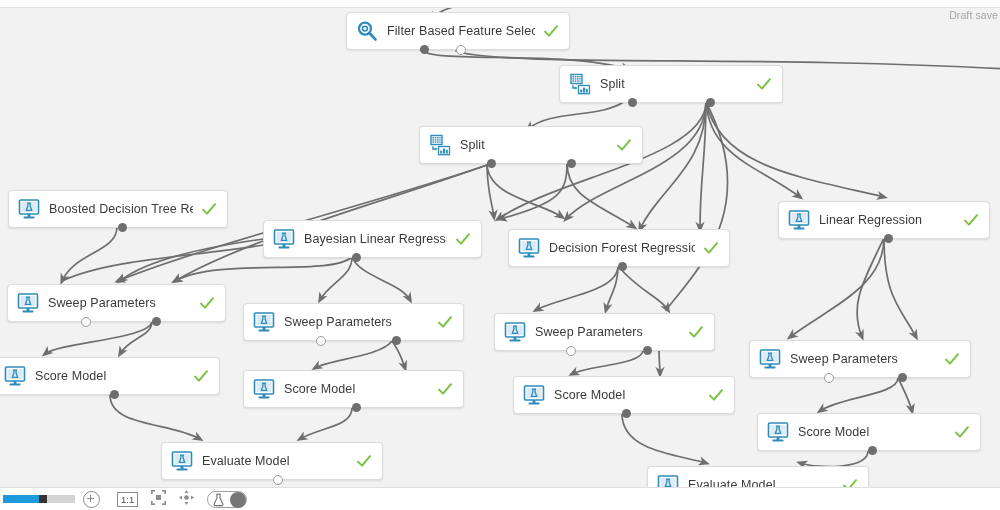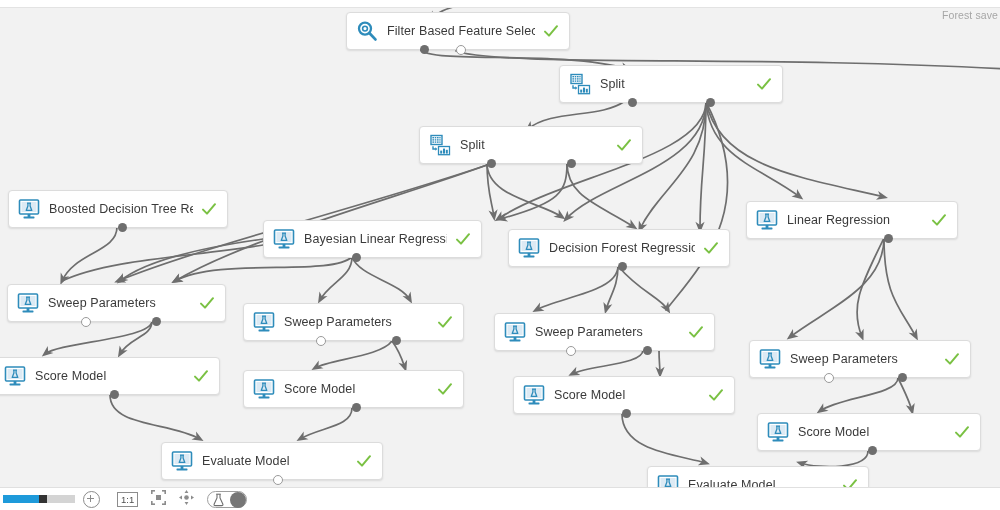--- a/index.html
+++ b/index.html
@@ -182,21 +182,21 @@
     position: absolute;
     left: 4px; top: 1px;
   }
 </style>
 </head>
 <body>
 
 <div id="app">
 
   <div class="top-strip"></div>
-  <div class="draft-status">Forest save</div>
+  <div class="draft-status">Draft save</div>
 
   <div id="canvas">
 
     <svg id="edges" viewBox="0 0 1000 481">
       <defs>
         <marker id="ah" markerWidth="8" markerHeight="8" refX="4.6" refY="3" orient="auto">
           <path d="M0.4,0.3 L7,3 L0.4,5.7 L2.2,3 Z" fill="#6e6e6e"></path>
         </marker>
       </defs>
       <g fill="none" stroke="#6e6e6e" stroke-width="1.7" stroke-linecap="round">
@@ -351,21 +351,21 @@
               <path d="M9 5.2 L13 5.2 M9.9 5.2 L9.9 8 L8.2 12.4 L13.8 12.4 L12.1 8 L12.1 5.2" fill="none" stroke="#2e8cbb" stroke-width="1.3" stroke-linejoin="round"></path>
               <rect x="9.6" y="16" width="2.8" height="3" fill="#2e8cbb"></rect>
               <rect x="5.5" y="18.6" width="11" height="1.8" rx="0.6" fill="#2e8cbb"></rect>
             </svg></span>
           <span class="nlabel">Boosted Decision Tree Regress...</span>
           <span class="ncheck"><svg viewBox="0 0 16 16" width="16" height="16">
               <path d="M2 8.6 L6 12.6 L14 3.2" fill="none" stroke="#7ac143" stroke-width="2" stroke-linecap="round" stroke-linejoin="round"></path>
             </svg></span>
         </div>
         <div class="port filled" style="left: 118px; top: 216px;"></div>
-        <div class="node" style="left: 746px; top: 194px; width: 212px;">
+        <div class="node" style="left: 778px; top: 194px; width: 212px;">
           <span class="nicon"><svg viewBox="0 0 22 22" width="22" height="22">
               <rect x="1.5" y="2" width="19" height="14" rx="1" fill="#ffffff" stroke="#2e8cbb" stroke-width="1.6"></rect>
               <rect x="3.5" y="4" width="15" height="10" fill="#dceaf4"></rect>
               <path d="M9 5.2 L13 5.2 M9.9 5.2 L9.9 8 L8.2 12.4 L13.8 12.4 L12.1 8 L12.1 5.2" fill="none" stroke="#2e8cbb" stroke-width="1.3" stroke-linejoin="round"></path>
               <rect x="9.6" y="16" width="2.8" height="3" fill="#2e8cbb"></rect>
               <rect x="5.5" y="18.6" width="11" height="1.8" rx="0.6" fill="#2e8cbb"></rect>
             </svg></span>
           <span class="nlabel">Linear Regression</span>
           <span class="ncheck"><svg viewBox="0 0 16 16" width="16" height="16">
               <path d="M2 8.6 L6 12.6 L14 3.2" fill="none" stroke="#7ac143" stroke-width="2" stroke-linecap="round" stroke-linejoin="round"></path>

